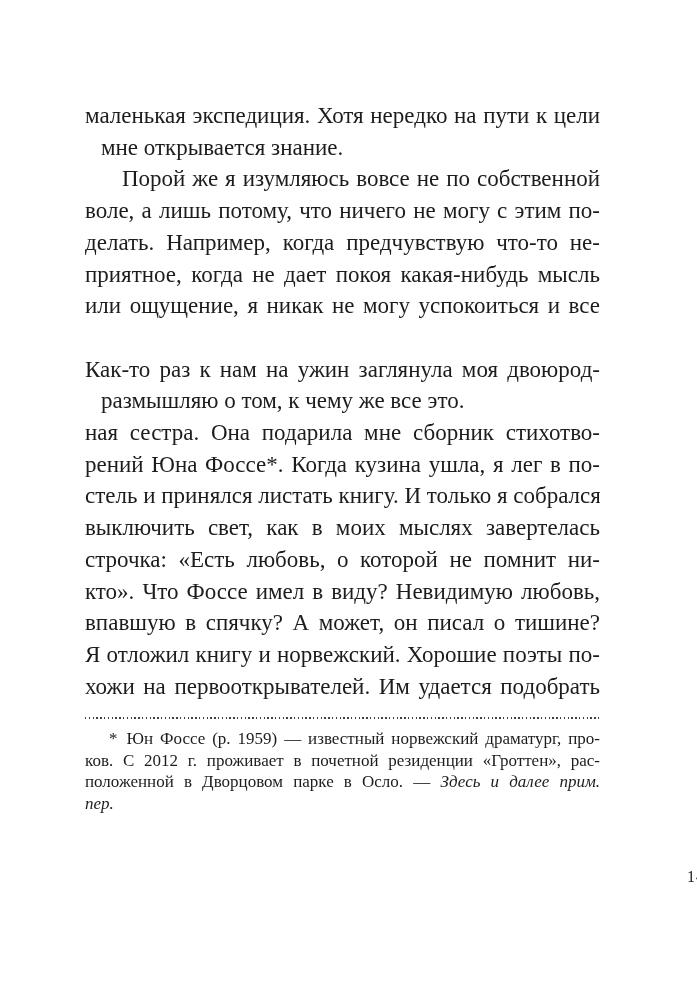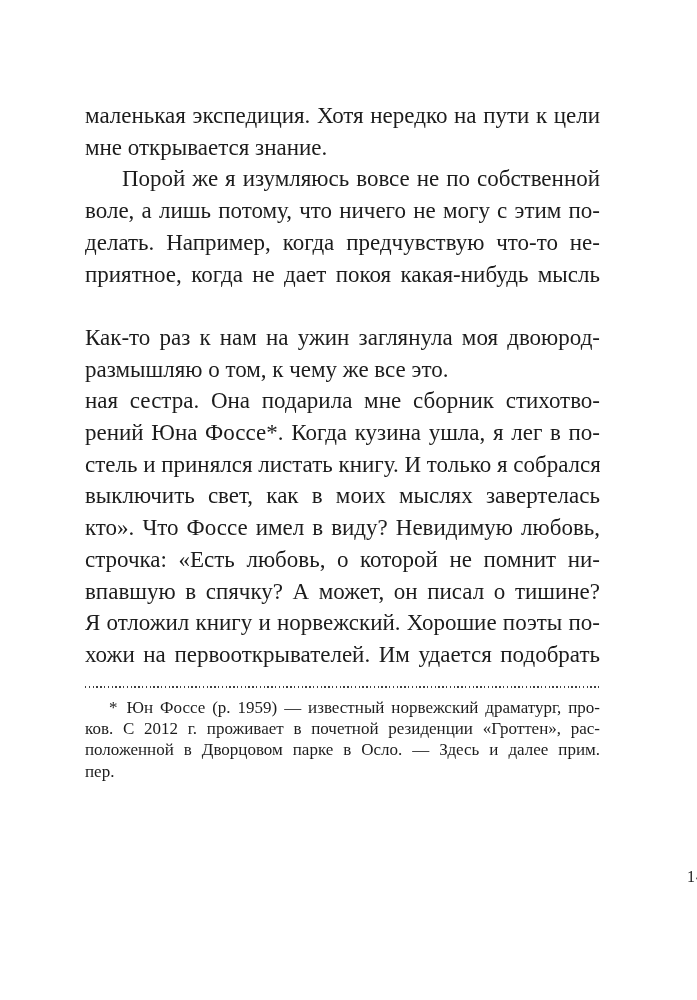--- a/index.html
+++ b/index.html
@@ -26,20 +26,21 @@
     font-size: 23px;
     line-height: 31.7px;
     text-align: justify;
     text-align-last: justify;
     white-space: nowrap;
     overflow: hidden;
   }
   .bline.para-end {
     text-align: left;
     text-align-last: left;
+    margin-left: 16px;
   }
   .bline.indent {
     text-indent: 37px;
   }
   .bline.section-gap {
     margin-top: 31.7px;
   }
   .dotted-rule {
     height: 2px;
     margin-top: 15px;
@@ -58,20 +59,21 @@
     text-indent: 24px;
   }
   .fline.para-end {
     text-align: center;
     text-align-last: left;
   }
   .fn-marker {
     padding-right: 9px;
   }
   .ital {
+    font-style: italic;
   }
   .folio {
     position: absolute;
     left: 8px;
     top: 868px;
     width: 100%;
     text-align: right;
     font-size: 16px;
     font-variant-numeric: oldstyle-nums;
     letter-spacing: 1px;
@@ -84,29 +86,30 @@
 
   <div class="text-col">
 
     <div class="bline">маленькая экспедиция. Хотя нередко на пути к цели</div>
     <div class="bline para-end">мне открывается знание.</div>
 
     <div class="bline indent">Порой же я изумляюсь вовсе не по собственной</div>
     <div class="bline">воле, а лишь потому, что ничего не могу с этим по-</div>
     <div class="bline">делать. Например, когда предчувствую что-то не-</div>
     <div class="bline">приятное, когда не дает покоя какая-нибудь мысль</div>
+    <div class="bline">или ощущение, я никак не могу успокоиться и все</div>
     <div class="bline section-gap">Как-то раз к нам на ужин заглянула моя двоюрод-</div>
 
     <div class="bline para-end">размышляю о том, к чему же все это.</div>
     <div class="bline">ная сестра. Она подарила мне сборник стихотво-</div>
     <div class="bline">рений Юна Фоссе*. Когда кузина ушла, я лег в по-</div>
     <div class="bline">стель и принялся листать книгу. И только я собрался</div>
     <div class="bline">выключить свет, как в моих мыслях завертелась</div>
+    <div class="bline">строчка: «Есть любовь, о которой не помнит ни-</div>
     <div class="bline">кто». Что Фоссе имел в виду? Невидимую любовь,</div>
-    <div class="bline">строчка: «Есть любовь, о которой не помнит ни-</div>
     <div class="bline">впавшую в спячку? А может, он писал о тишине?</div>
     <div class="bline">Я отложил книгу и норвежский. Хорошие поэты по-</div>
     <div class="bline">хожи на первооткрывателей. Им удается подобрать</div>
 
     <div class="dotted-rule"></div>
 
     <div class="fline first"><span class="fn-marker">*</span><span>Юн Фоссе (р. 1959) — известный норвежский драматург, про-</span></div>
     <div class="fline">ков. С 2012 г. проживает в почетной резиденции «Гроттен», рас-</div>
     <div class="fline"><span>положенной в Дворцовом парке в Осло. —</span> <span class="ital">Здесь и далее прим.</span></div>
     <div class="fline para-end ital">пер.</div>

